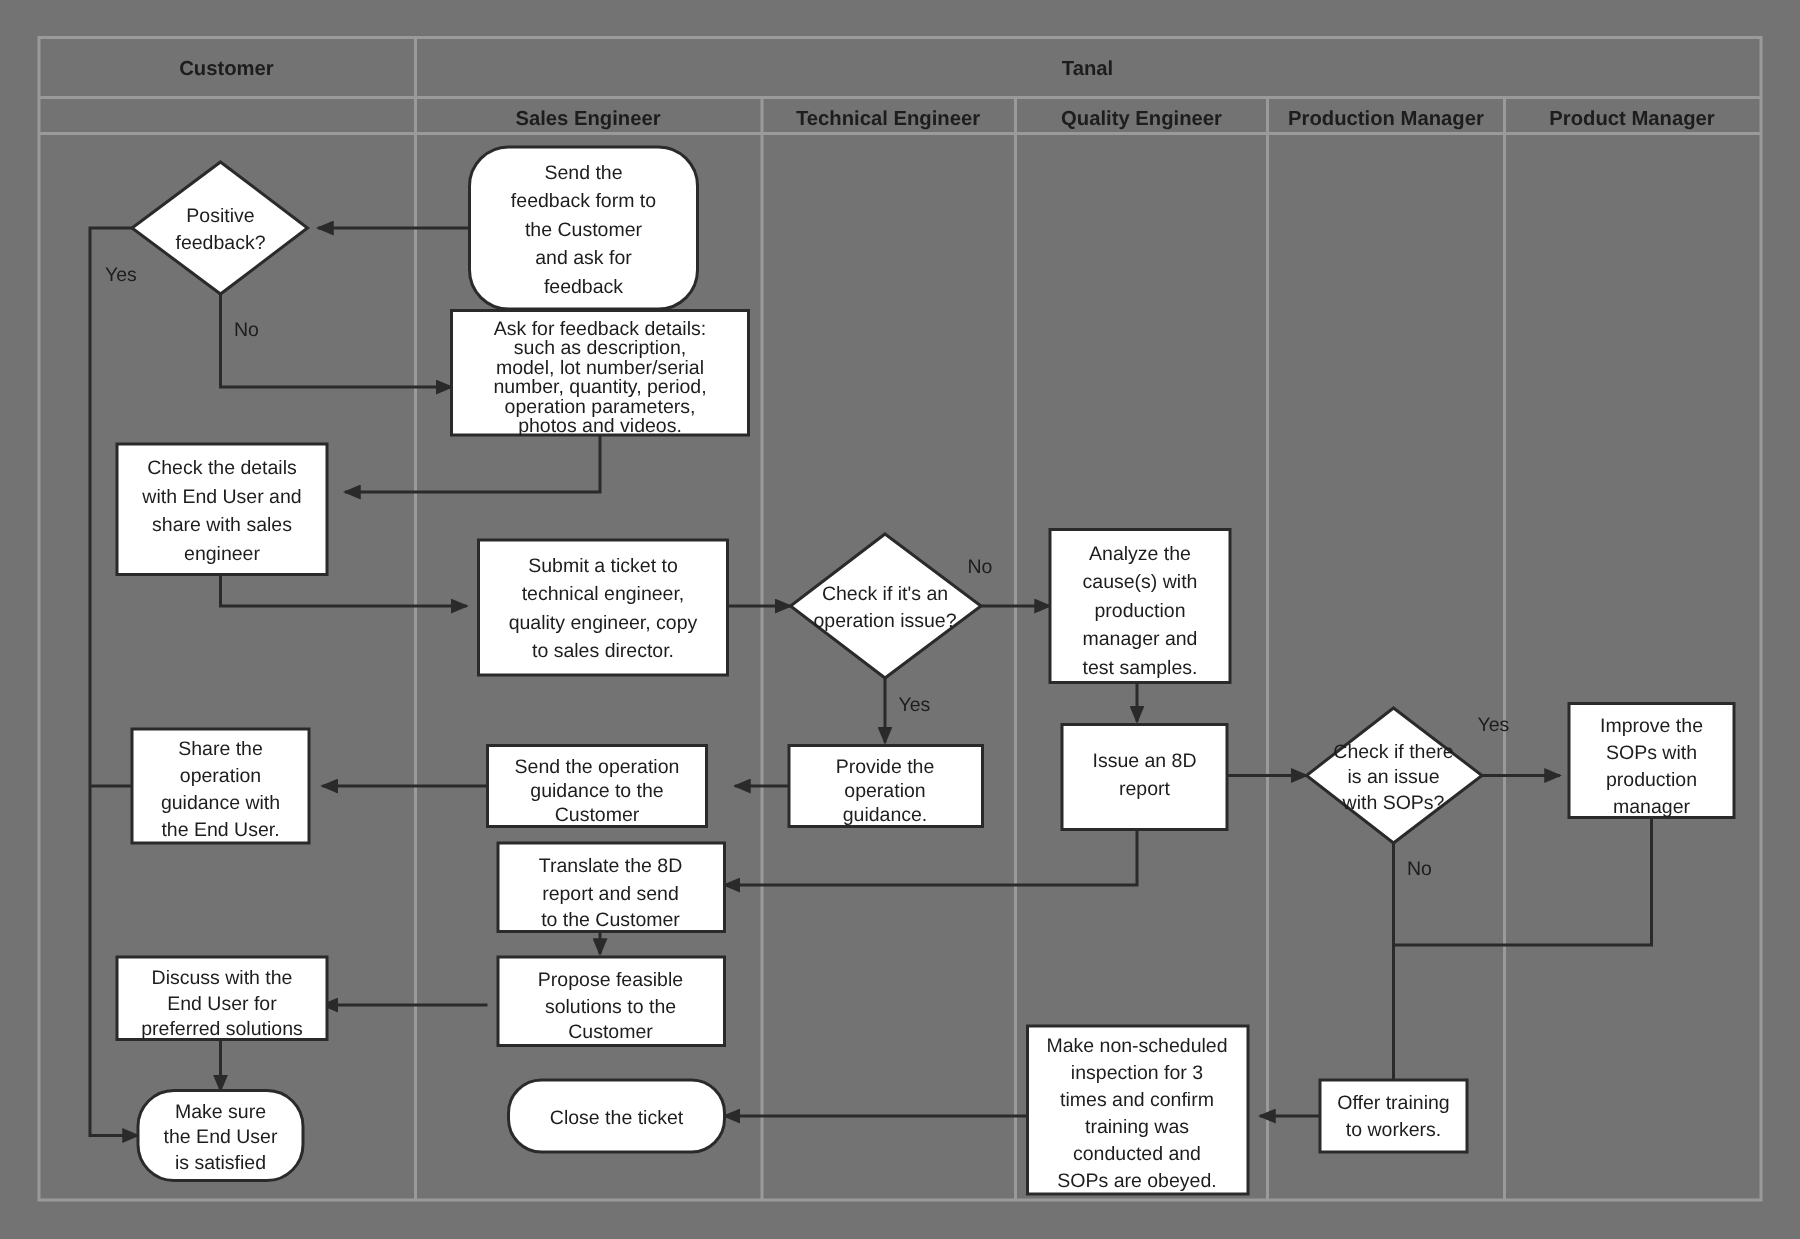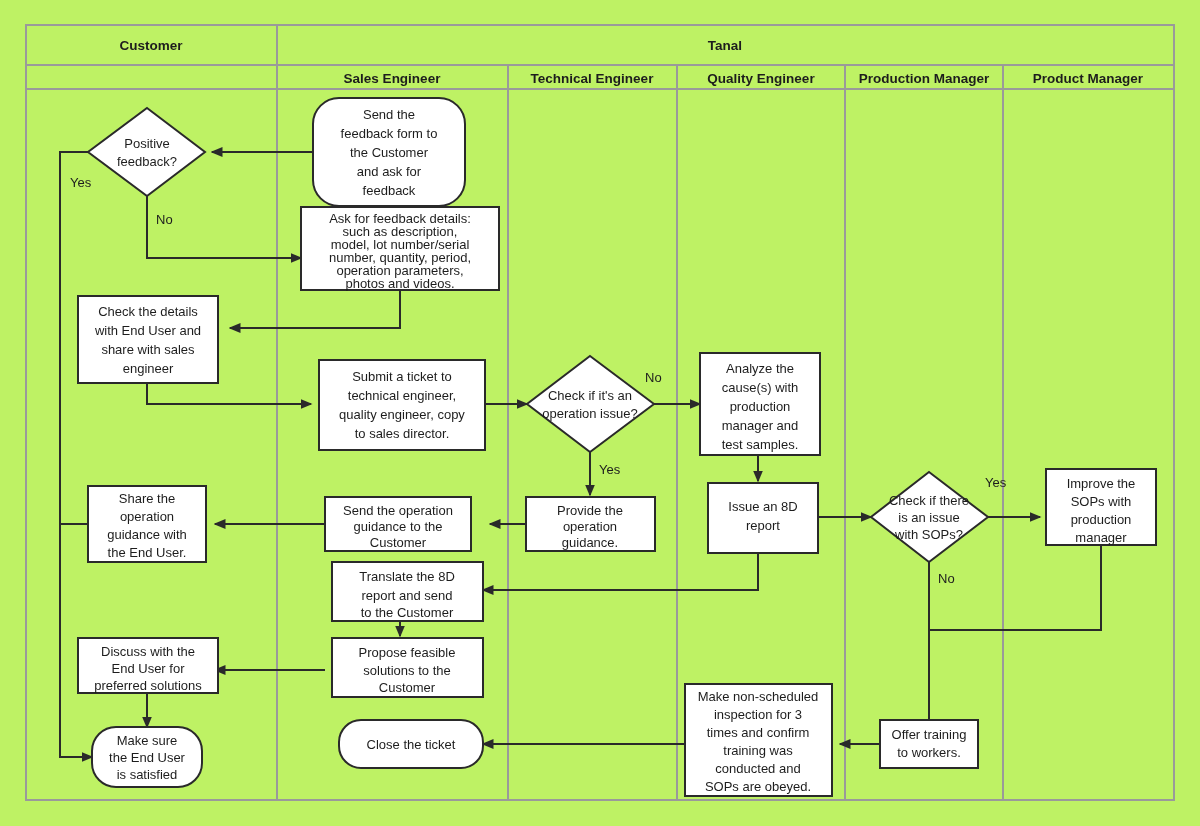--- a/index.html
+++ b/index.html
@@ -1,17 +1,17 @@
 <!DOCTYPE html>
 <html><head>
 <meta charset="utf-8">
 <style>
   html,body{margin:0;padding:0;background:#ffffff;}
   body{font-family:"Liberation Sans", sans-serif;}
-  #stage{position:relative;width:1200px;height:826px;background:#bef264;overflow:hidden;}
+  #stage{position:relative;width:1200px;height:826px;background:#737373;overflow:hidden;}
   svg{display:block;}
   .lane-label{font-family:"Liberation Sans", sans-serif;font-size:13.5px;font-weight:bold;fill:#1d1d1d;}
   .node-text{font-family:"Liberation Sans", sans-serif;font-size:13px;fill:#1d1d1d;}
   .edge-label{font-family:"Liberation Sans", sans-serif;font-size:13px;fill:#1d1d1d;}
   .grid{stroke:#9a9a9a;stroke-width:2;fill:none;}
   .shape{fill:#ffffff;stroke:#2a2a2a;stroke-width:2;}
   .conn{stroke:#2a2a2a;stroke-width:2;fill:none;}
 </style>
 </head>
 <body>

